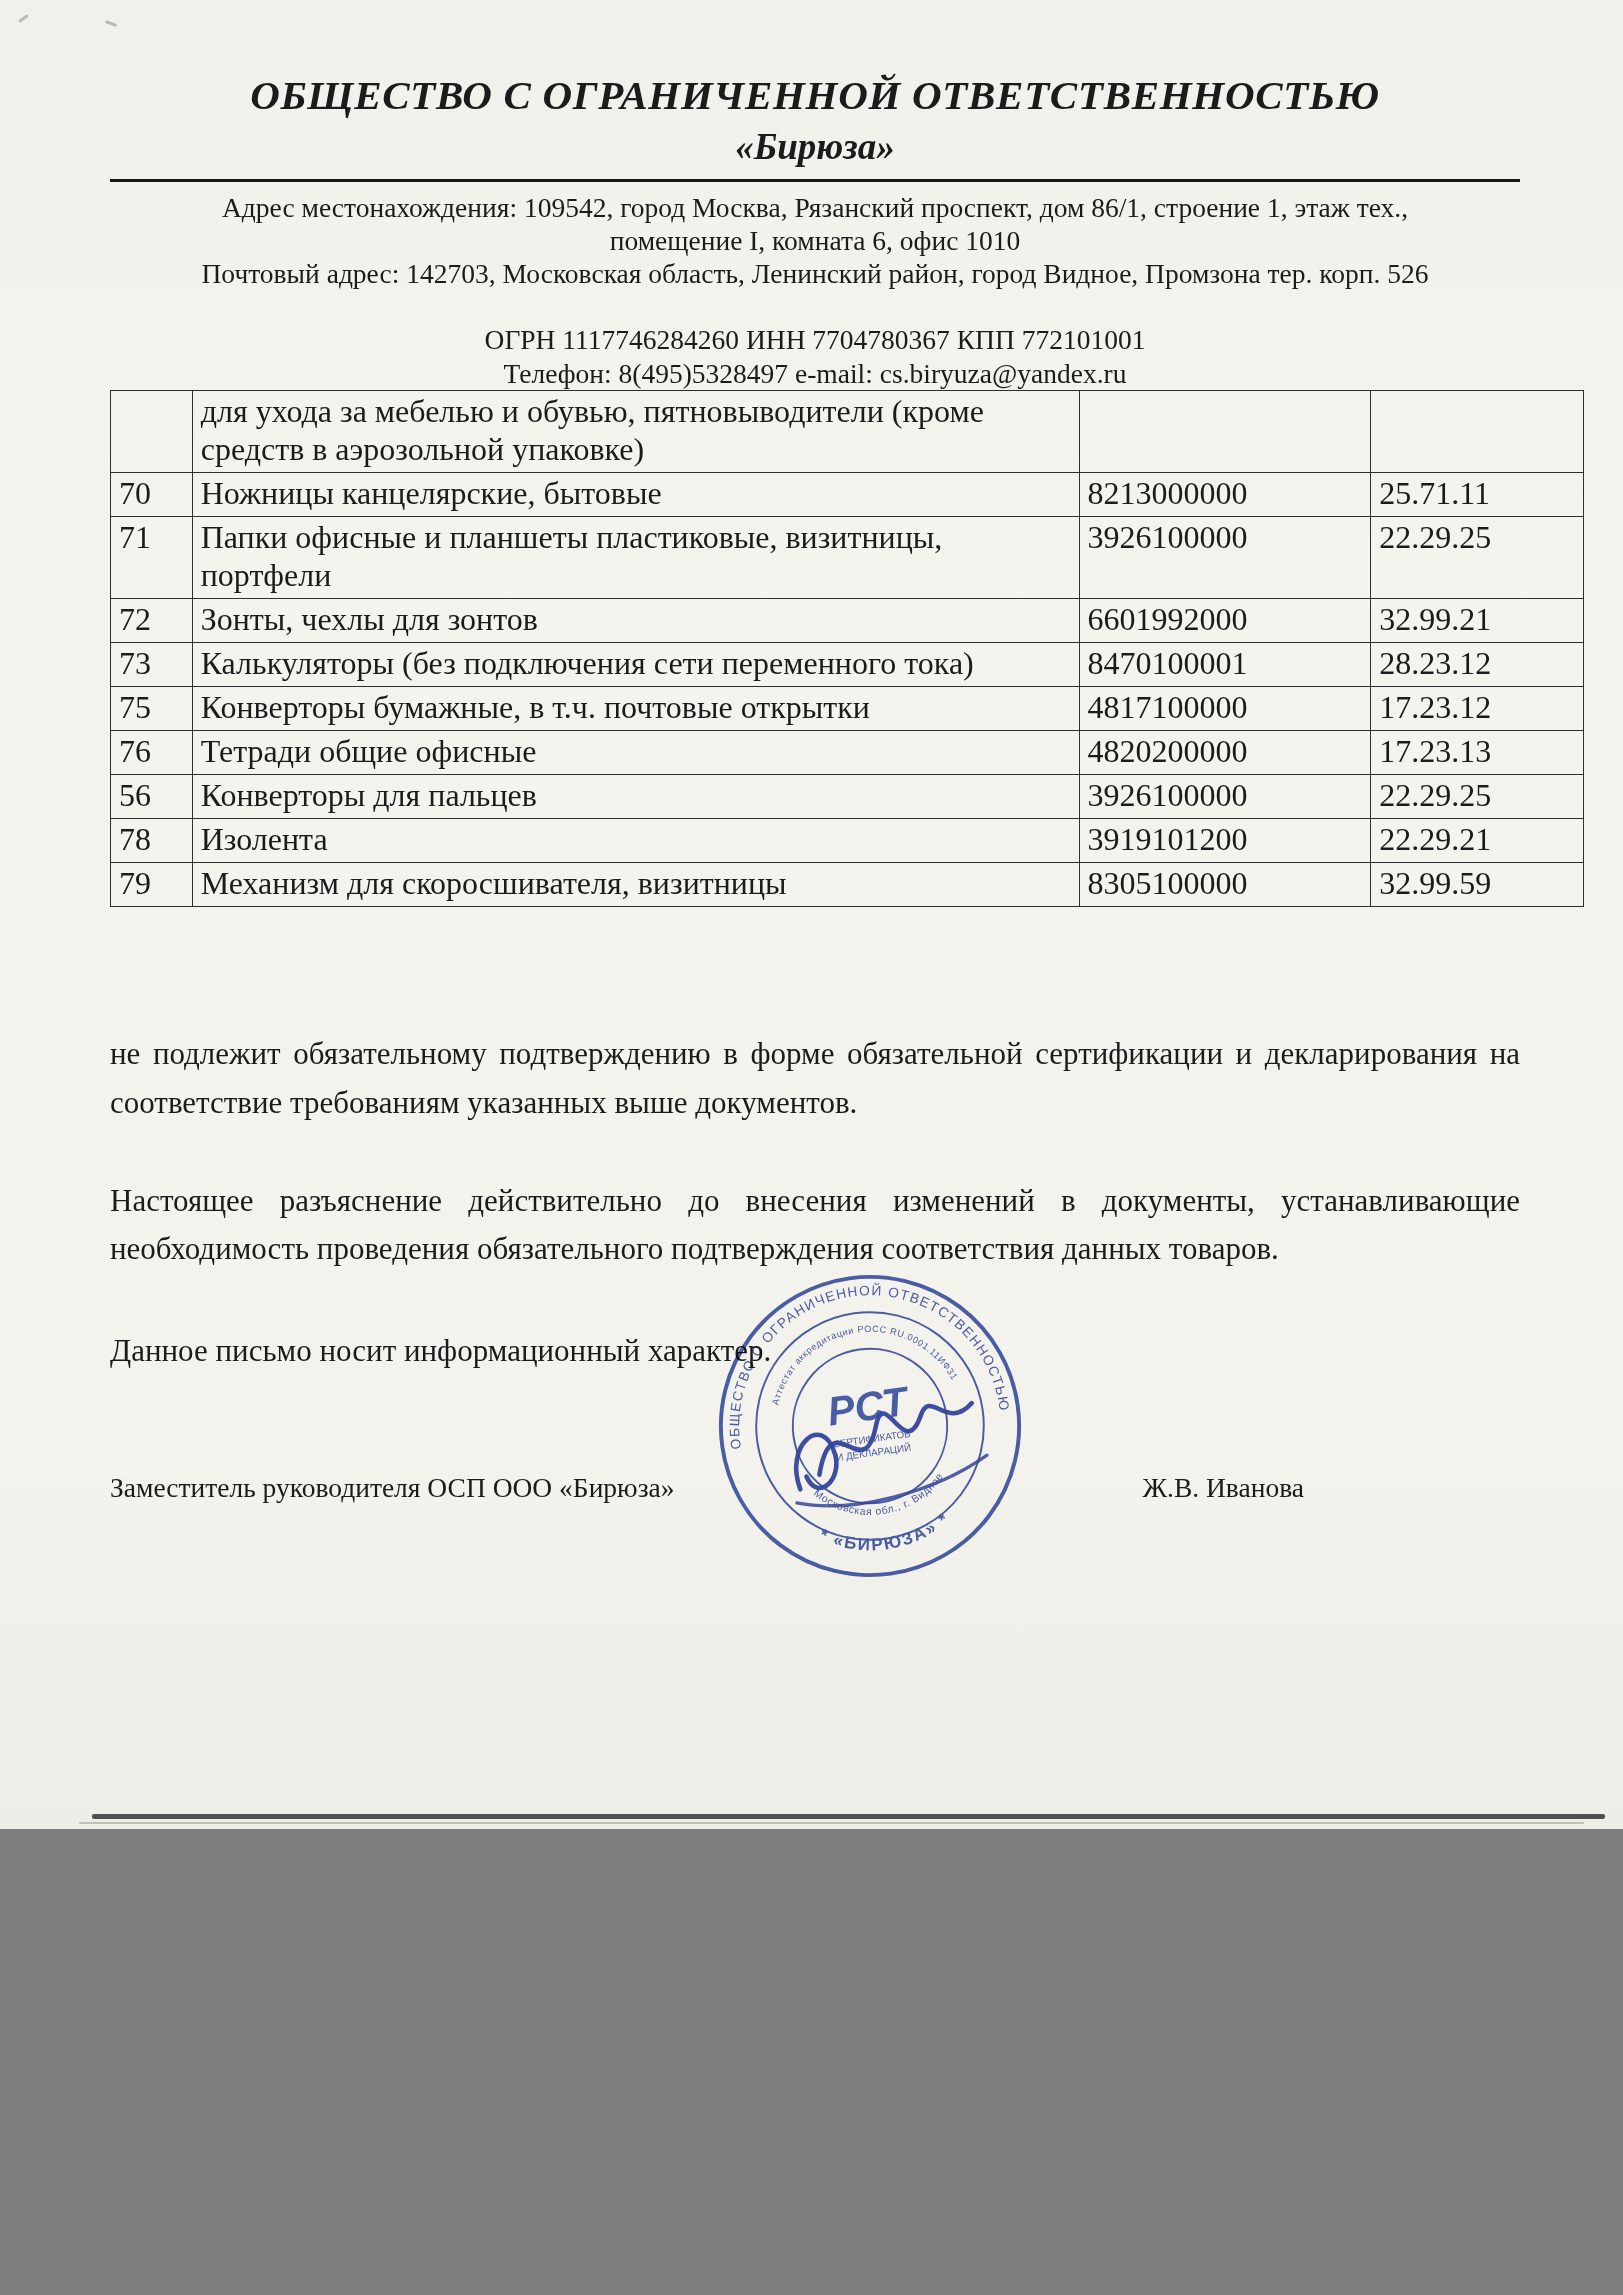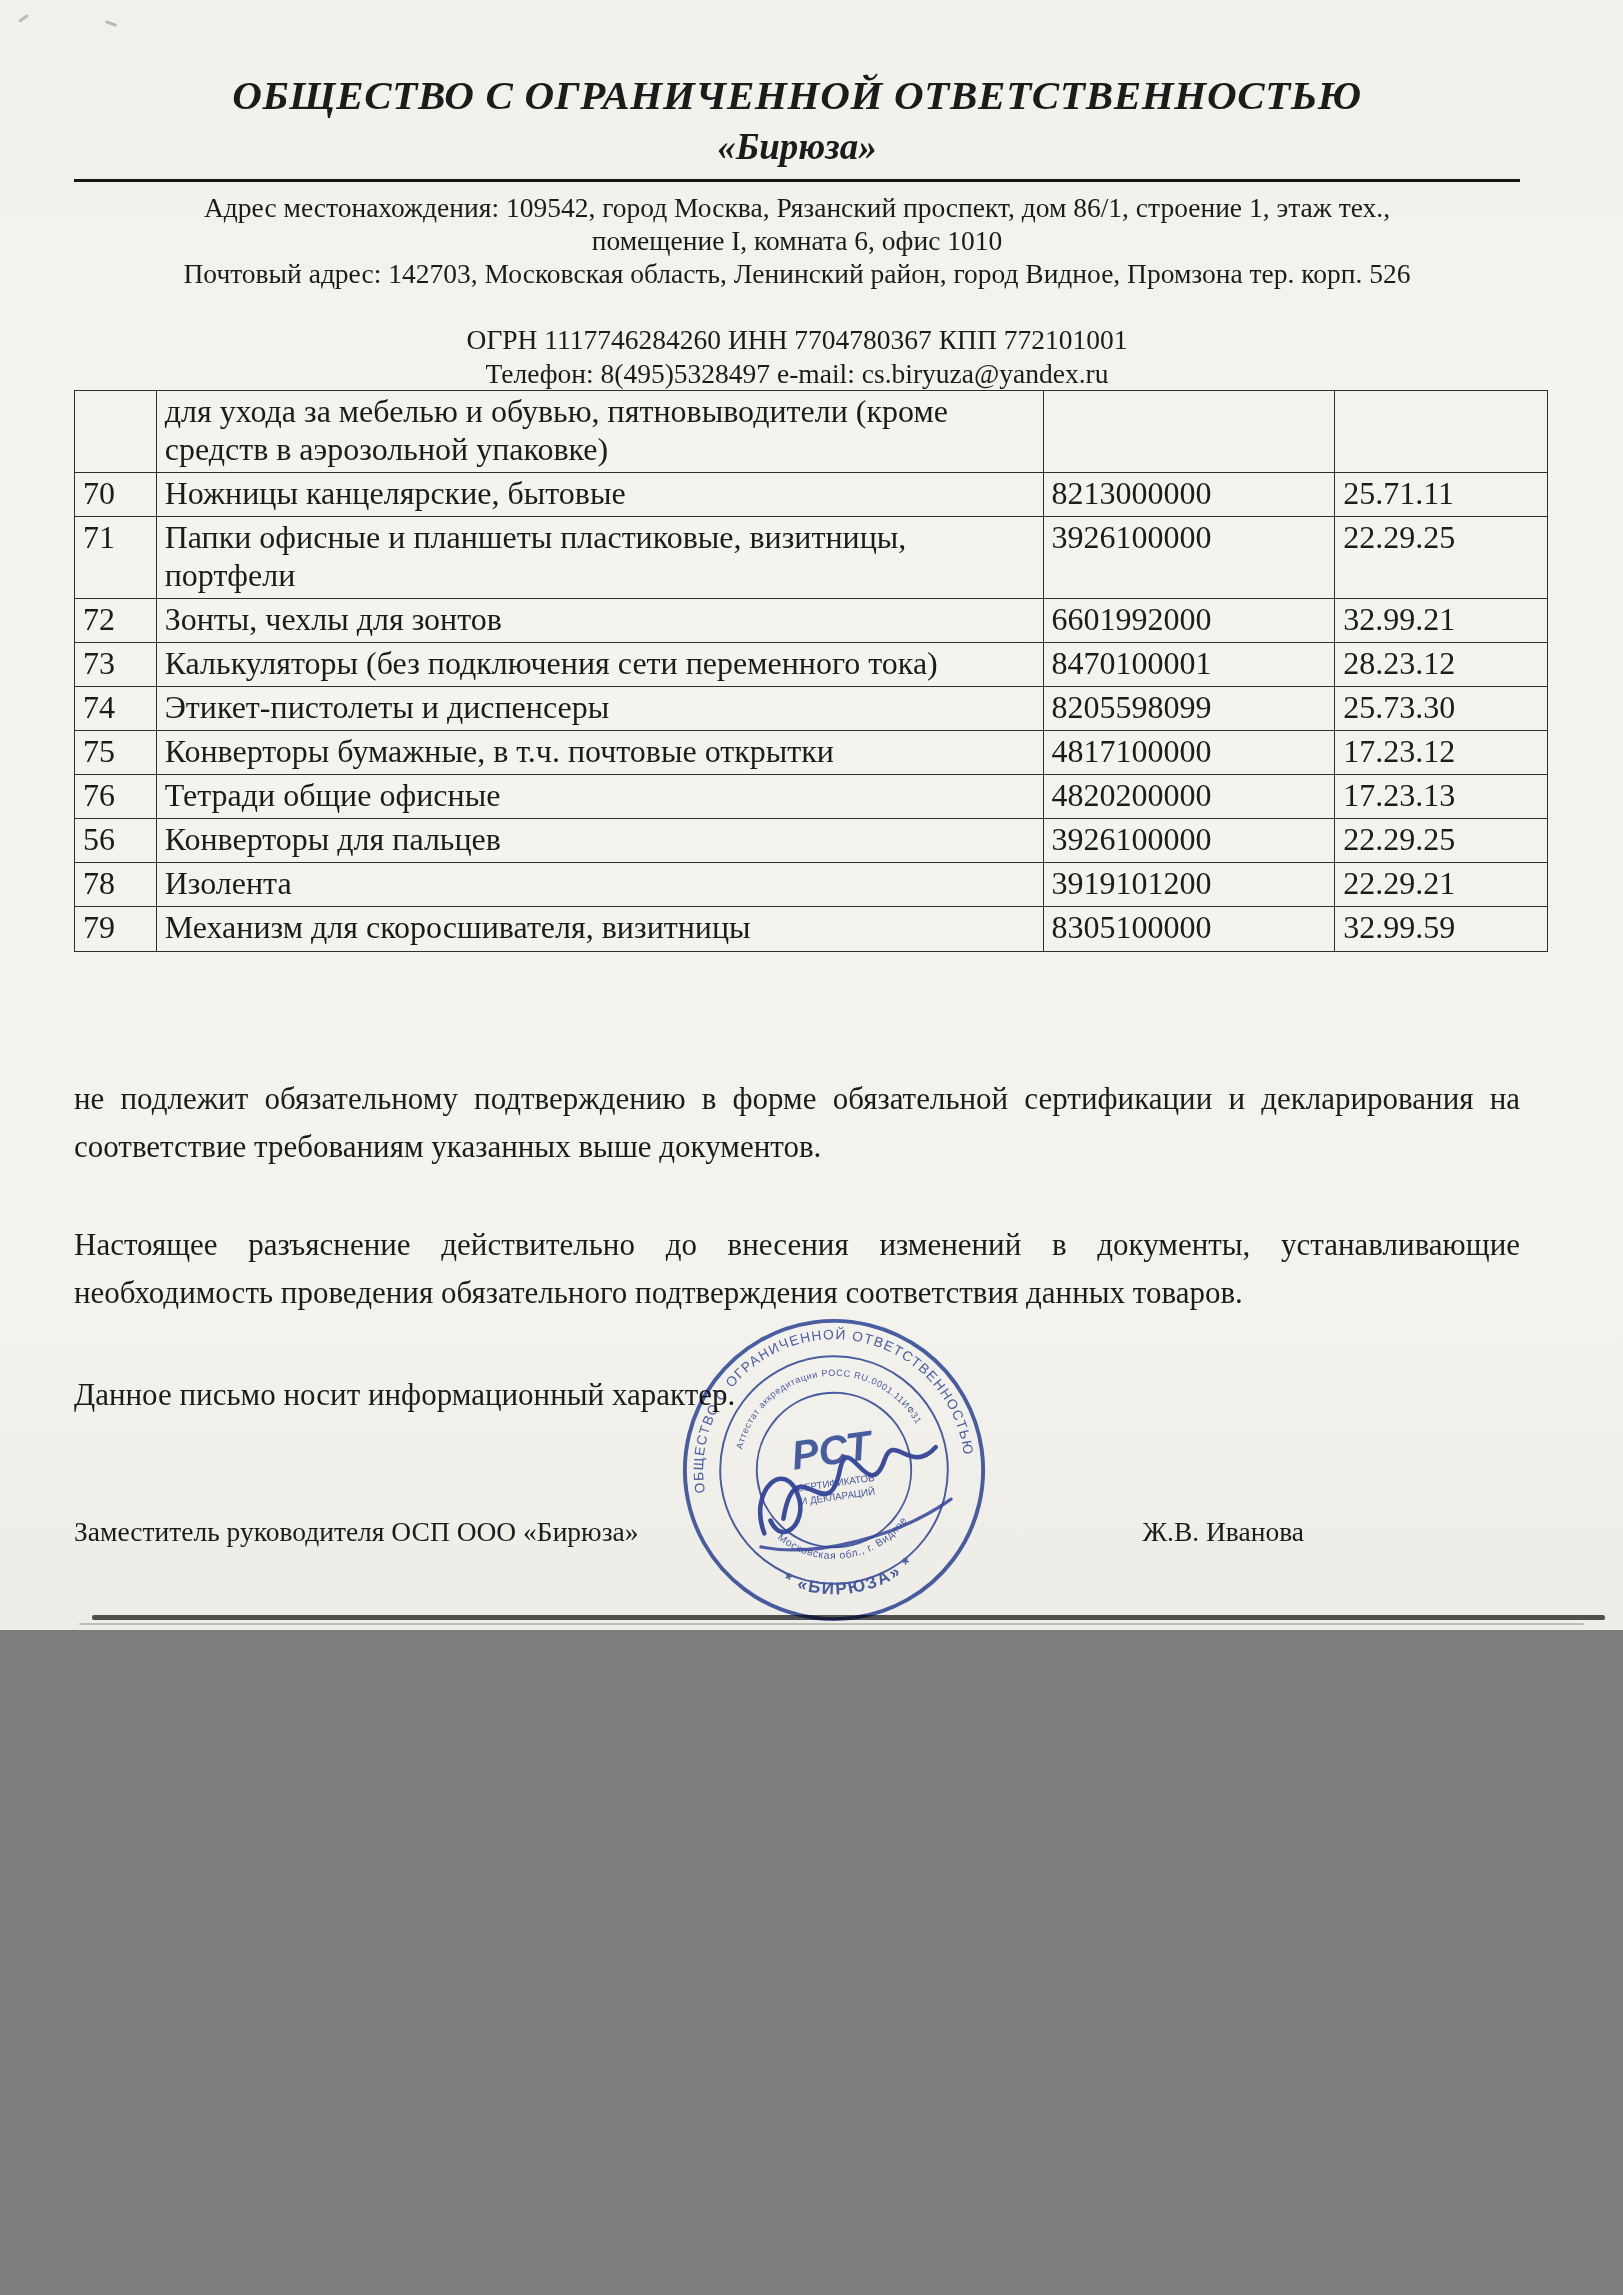--- a/index.html
+++ b/index.html
@@ -1,24 +1,24 @@
 <!DOCTYPE html>
 <html style="font-size:10.5px"><head>
 <meta charset="utf-8">
 <style>
   html,body { margin:0; padding:0; background:#7d7d7d; }
   .page {
     position:relative;
-    width:1623px; height:1630px;
+    width:1623px; height:1829px;
     margin:0 auto;
     background:linear-gradient(180deg,#f2f0eb 0%, #f5f3ee 30%, #f4f2ed 80%, #eeece6 100%);
     font-family:"Liberation Serif","DejaVu Serif",serif;
     color:#1b1b1b;
     box-sizing:border-box;
-    padding:73px 103px 0 74px;
+    padding:73px 103px 0 110px;
     overflow:hidden;
   }
   .company-title {
     margin:0; text-align:center;
     font-size:41px; font-weight:bold; font-style:italic;
     letter-spacing:0.7px; line-height:1.12;
   }
   .company-subtitle {
     margin:6.5px 0 0 0; text-align:center;
     font-size:37px; font-weight:bold; font-style:italic;
@@ -141,26 +141,20 @@
         <td class="col-num">72</td>
         <td class="col-name">Зонты, чехлы для зонтов</td>
         <td class="col-code">6601992000</td>
         <td class="col-okpd">32.99.21</td>
       </tr>
       <tr>
         <td class="col-num">73</td>
         <td class="col-name">Калькуляторы (без подключения сети переменного тока)</td>
         <td class="col-code">8470100001</td>
         <td class="col-okpd">28.23.12</td>
-      </tr>
-      <tr>
-        <td class="col-num">74</td>
-        <td class="col-name">Этикет-пистолеты и диспенсеры</td>
-        <td class="col-code">8205598099</td>
-        <td class="col-okpd">25.73.30</td>
       </tr>
       <tr>
         <td class="col-num">75</td>
         <td class="col-name">Конверторы бумажные, в т.ч. почтовые открытки</td>
         <td class="col-code">4817100000</td>
         <td class="col-okpd">17.23.12</td>
       </tr>
       <tr>
         <td class="col-num">76</td>
         <td class="col-name">Тетради общие офисные</td>

